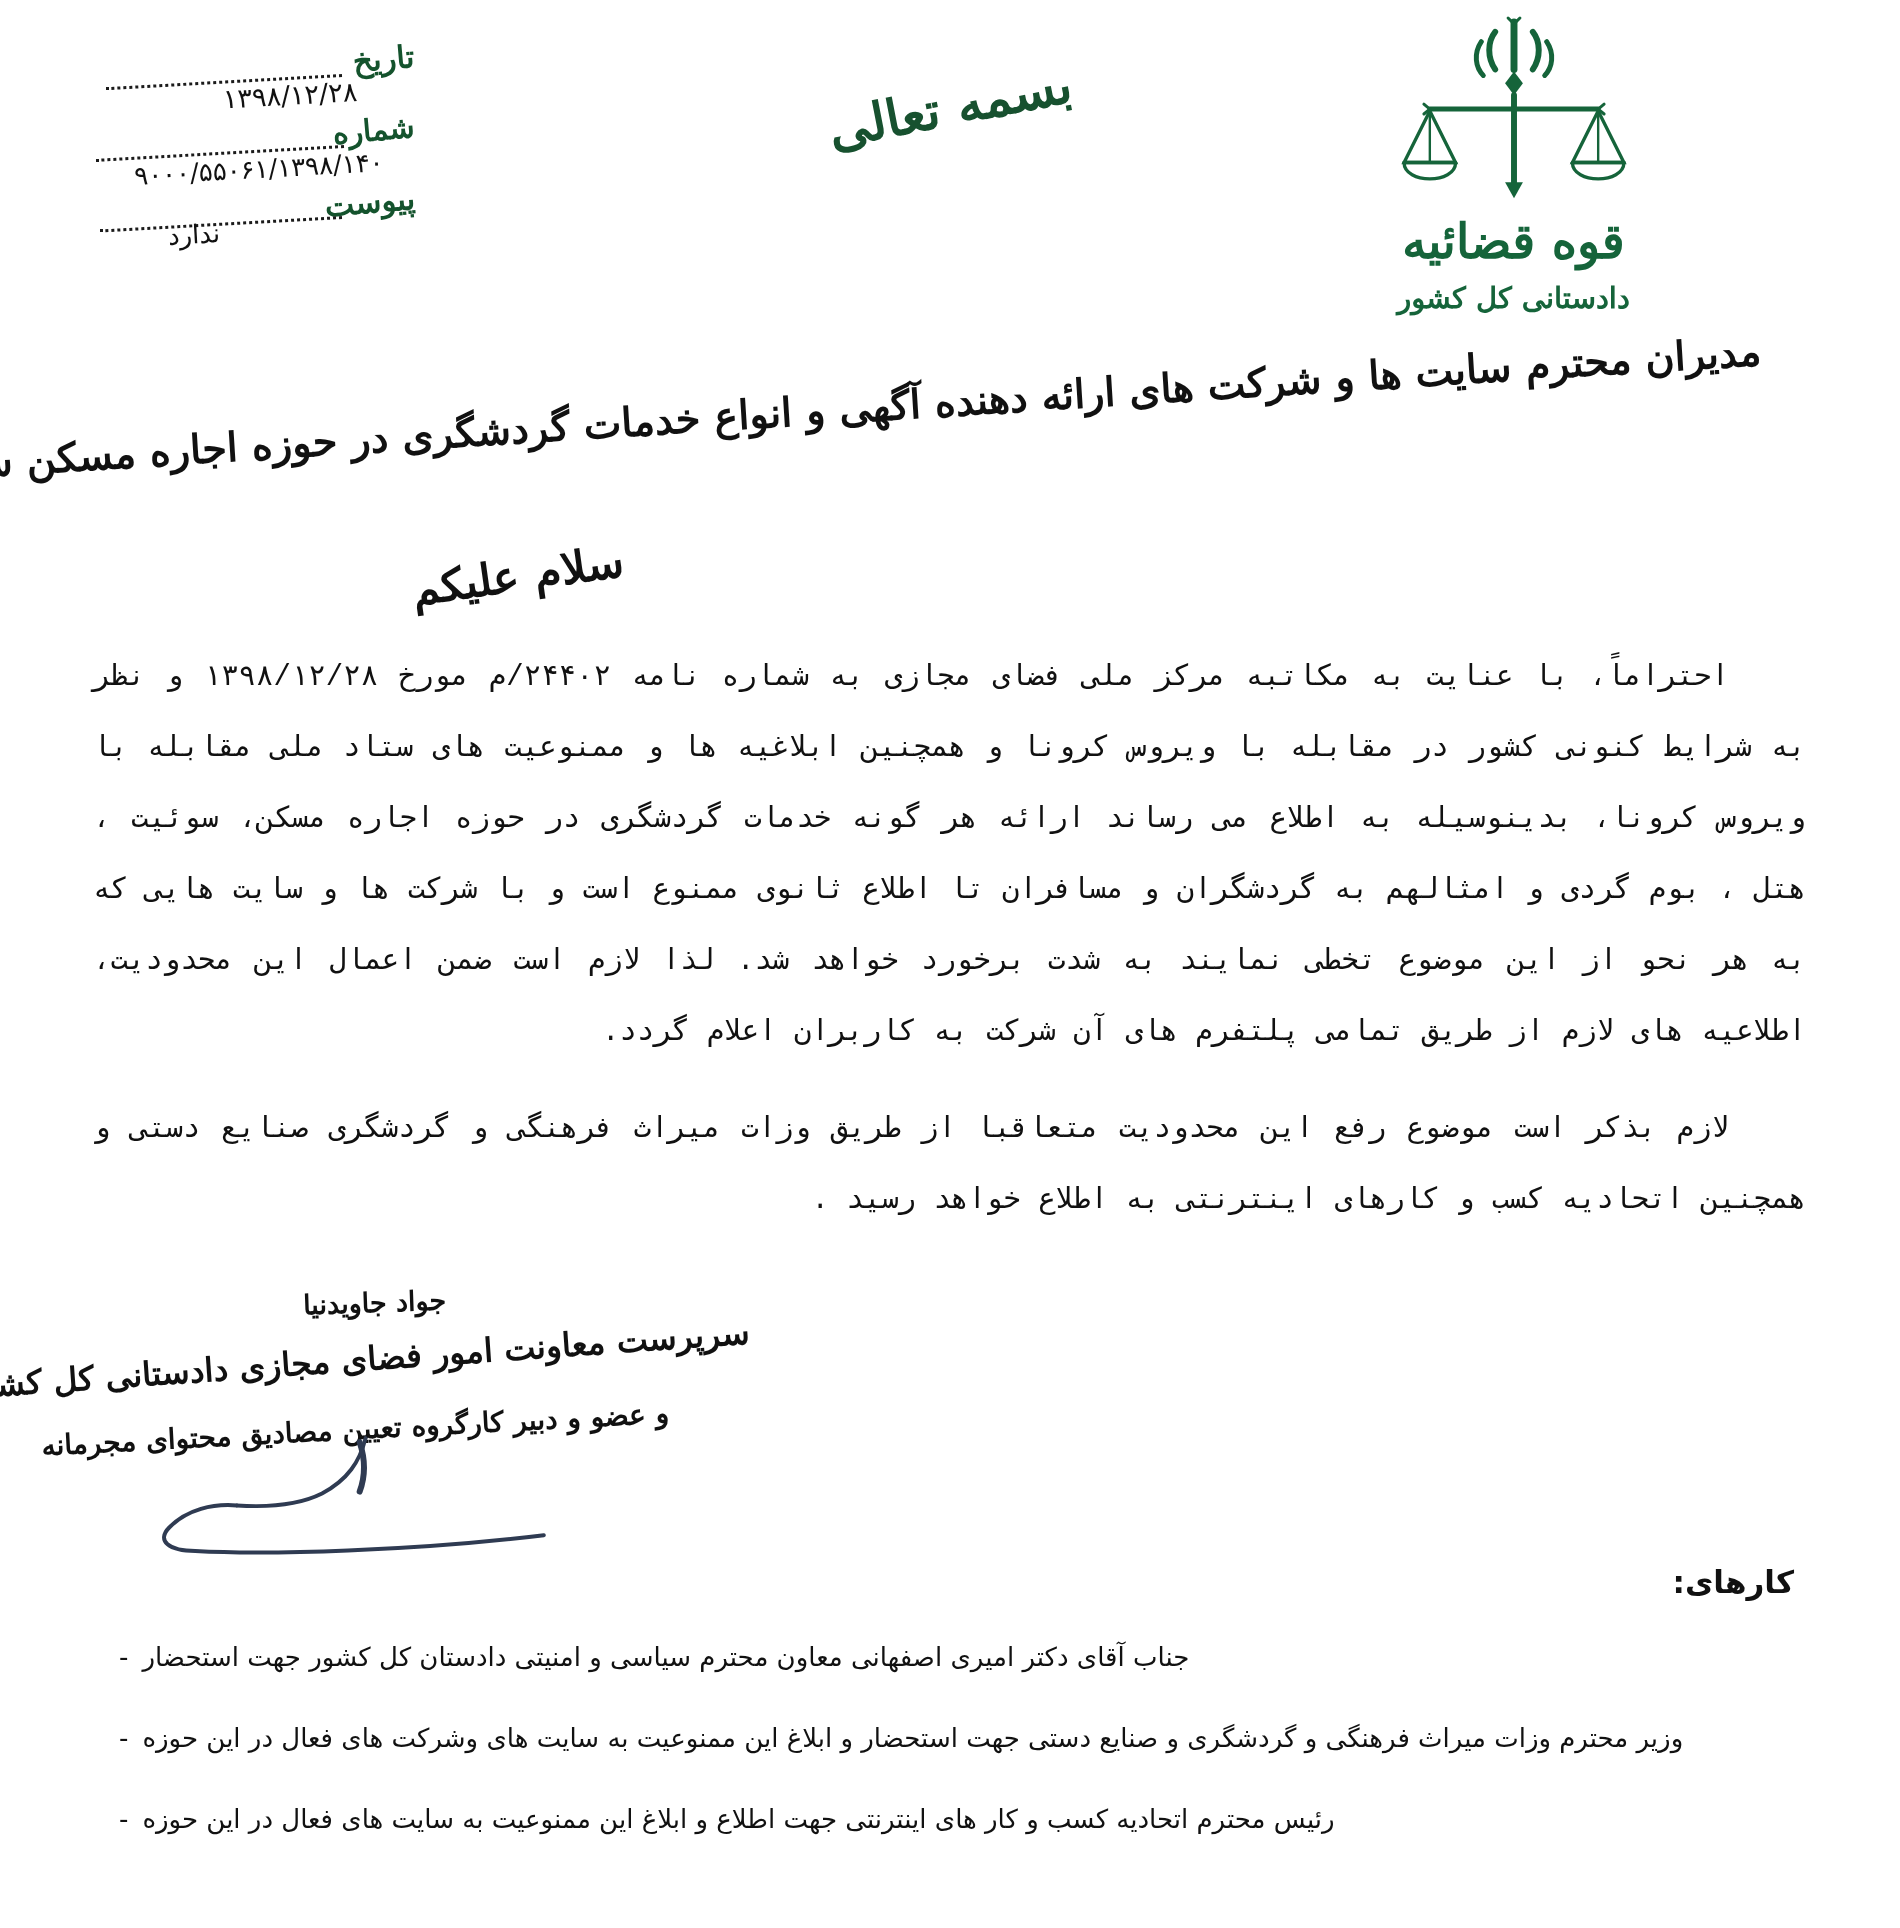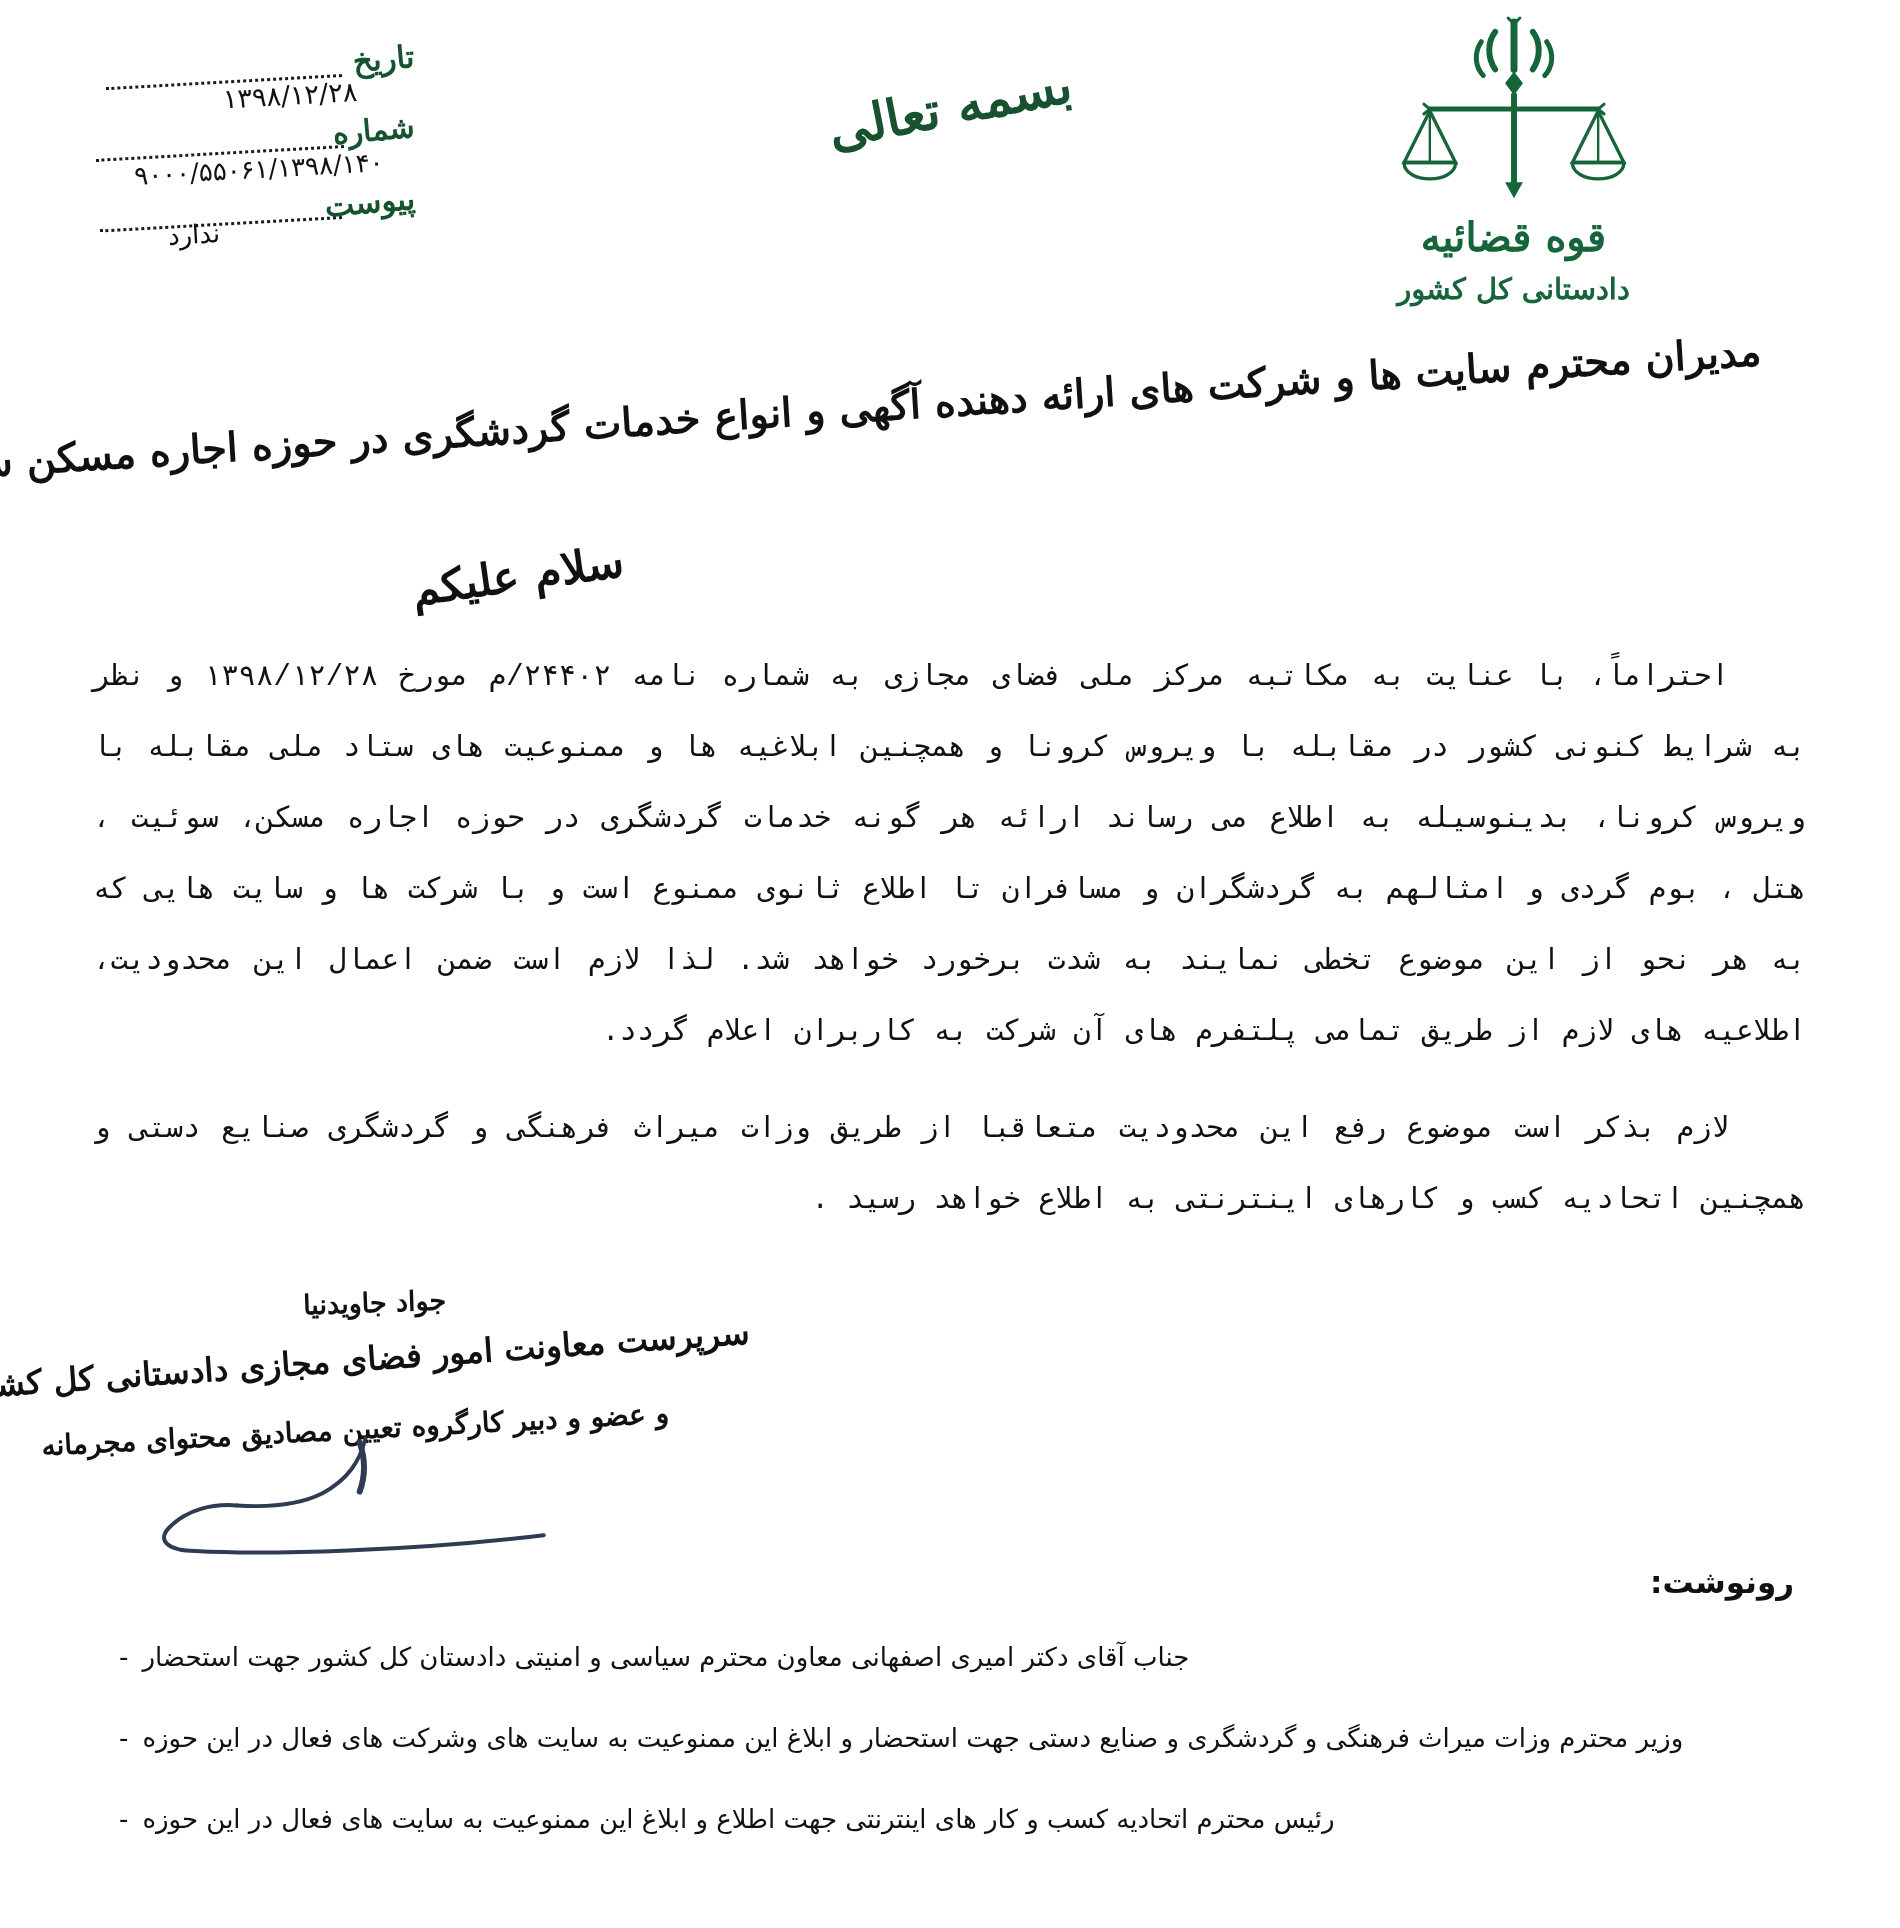--- a/index.html
+++ b/index.html
@@ -96,21 +96,21 @@
     top: 14px;
     right: 228px;
     width: 317px;
     text-align: center;
     color: #15643a;
   }
   .emblem svg { display: block; margin: 0 auto; }
   .emblem-title {
     margin-top: -4px;
     font-family: "DejaVu Serif", "Liberation Serif", serif;
-    font-size: 40px;
+    font-size: 48px;
     font-weight: 700;
     color: #15643a;
     letter-spacing: 2px;
   }
   .emblem-sub {
     margin-top: 12px;
     font-family: "DejaVu Serif", "Liberation Serif", serif;
     font-size: 29px;
     font-weight: 700;
     color: #15643a;
@@ -321,21 +321,21 @@
     <svg class="sign-mark" viewBox="0 0 620 130" aria-hidden="true">
       <g fill="none" stroke="#2f3b52" stroke-width="4" stroke-linecap="round">
         <path d="M250 2 C244 26 232 44 206 58 C182 70 150 72 120 70"></path>
         <path d="M120 70 C96 68 70 74 52 92 C38 106 52 116 78 116 C150 120 300 116 430 100"></path>
         <path d="M244 6 C250 24 250 40 244 56" stroke-width="6"></path>
       </g>
     </svg>
   </div>
 
   <div class="cc">
-    <div class="cc-head">رونوشت:</div>
+    <div class="cc-head">کارهای:</div>
 
     <div class="cc-item">
       <span>جناب آقای دکتر امیری اصفهانی معاون محترم سیاسی و امنیتی دادستان کل کشور جهت استحضار</span>
       <span class="cc-dash">-</span>
     </div>
 
     <div class="cc-item">
       <span>وزیر محترم وزات میراث فرهنگی و گردشگری و صنایع دستی جهت استحضار و ابلاغ این ممنوعیت به سایت های وشرکت های فعال در این حوزه</span>
       <span class="cc-dash">-</span>
     </div>

